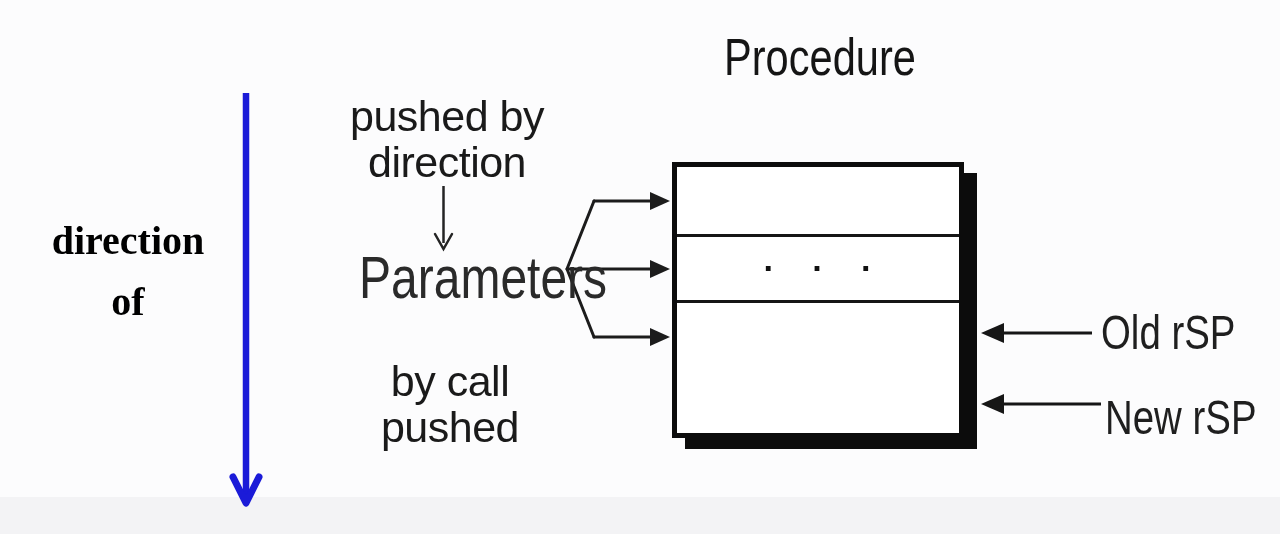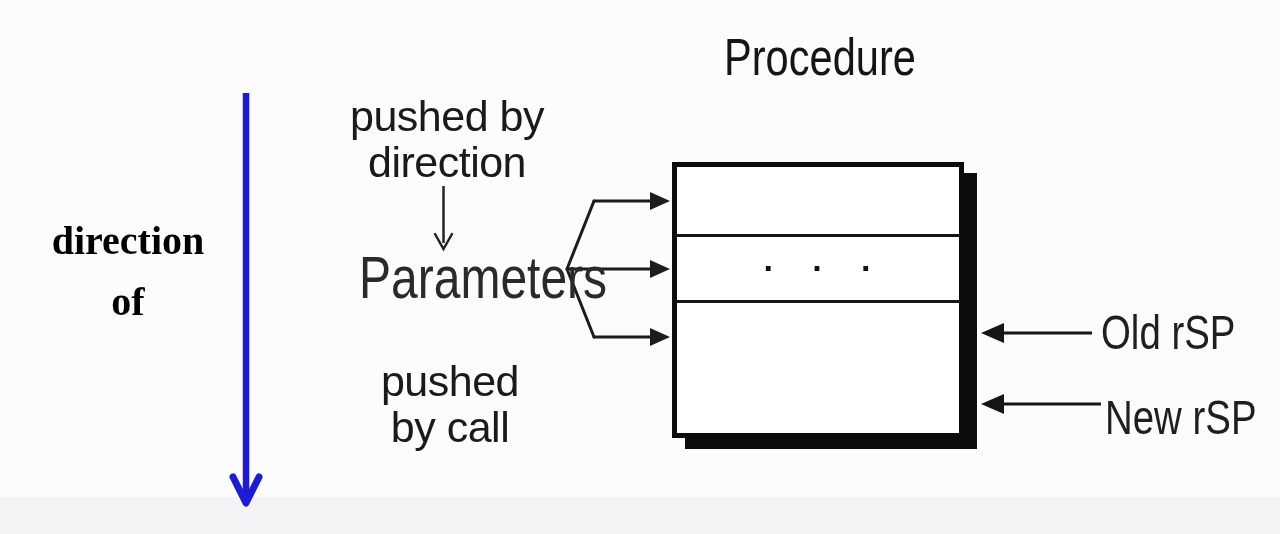--- a/index.html
+++ b/index.html
@@ -173,22 +173,22 @@
   <div class="note note-compiler">
     <div>pushed by</div>
     <div>direction</div>
   </div>
 
   <div class="params-label">
     <span class="cond">Parameters</span>
   </div>
 
   <div class="note note-call">
+    <div>by call</div>
     <div>pushed</div>
-    <div>by call</div>
   </div>
 
   <div class="stack-title">
     <div><span class="cond">Procedure</span></div>
   </div>
 
   <div class="stack-box">
     <div class="srow">
       <span class="cond srow-label"></span>
     </div>

